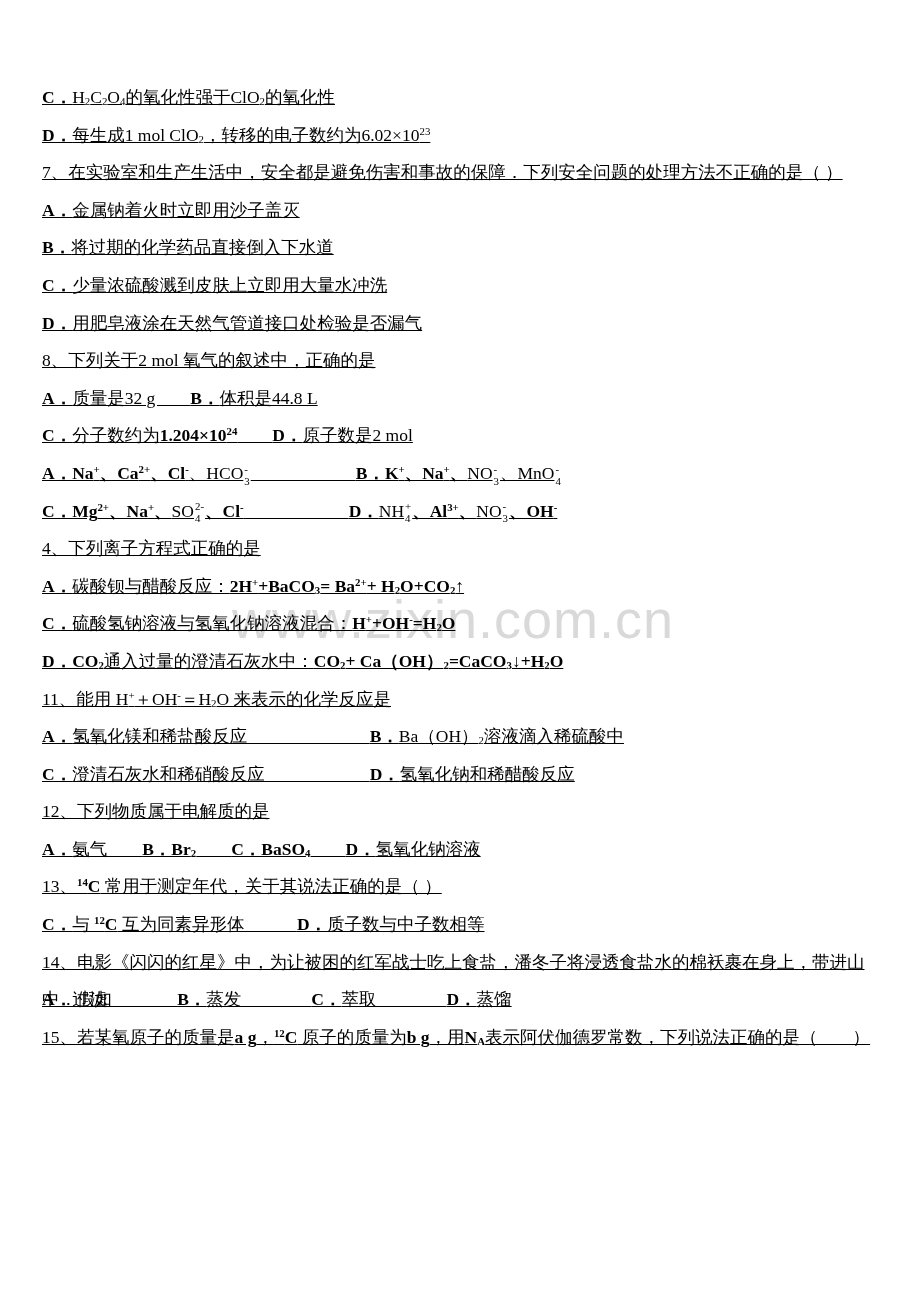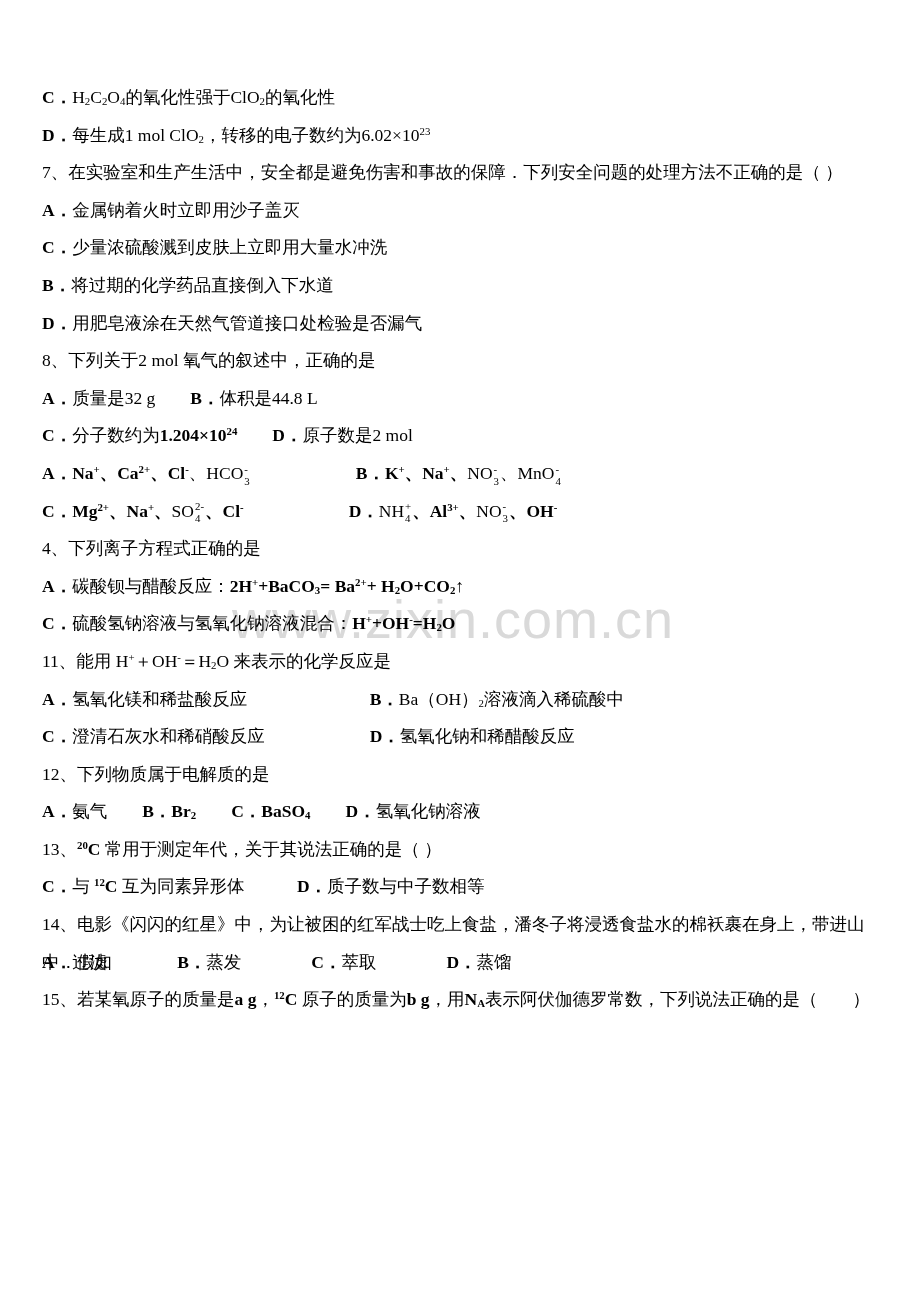--- a/index.html
+++ b/index.html
@@ -16,20 +16,21 @@
   .watermark{
     position:absolute;left:232px;top:588px;
     font-family:"Liberation Sans","DejaVu Sans",sans-serif;
     font-size:54px;letter-spacing:1px;color:#d9d9d9;
     z-index:0;user-select:none;white-space:nowrap;
   }
   .lines{position:relative;z-index:1;}
   .line{
     height:37.6px;line-height:37.6px;
     white-space:pre-wrap;
+    text-decoration:underline;
   }
   .line b{font-weight:bold;}
   sup,sub{font-size:0.62em;line-height:0;}
   sup{vertical-align:0.55em;}
   sub{vertical-align:-0.22em;}
   .stk{
     display:inline-block;vertical-align:-0.52em;
     font-size:0.62em;line-height:1.08;text-align:left;
     margin:0 1px;
   }
@@ -38,35 +39,36 @@
 </head>
 <body>
 
 <div class="doc">
   <div class="watermark" style="color: rgb(217, 217, 217);">www.zixin.com.cn</div>
   <div class="lines">
       <div class="line"><b>C．</b>H<sub>2</sub>C<sub>2</sub>O<sub>4</sub>的氧化性强于ClO<sub>2</sub>的氧化性</div>
       <div class="line"><b>D．</b>每生成1 mol ClO<sub>2</sub>，转移的电子数约为6.02×10<sup>23</sup></div>
       <div class="line">7、在实验室和生产生活中，安全都是避免伤害和事故的保障．下列安全问题的处理方法不正确的是（ ）</div>
       <div class="line"><b>A．</b>金属钠着火时立即用沙子盖灭</div>
+      <div class="line"><b>B．</b>将过期的化学药品直接倒入下水道</div>
       <div class="line"><b>C．</b>少量浓硫酸溅到皮肤上立即用大量水冲洗</div>
-      <div class="line"><b>B．</b>将过期的化学药品直接倒入下水道</div>
       <div class="line"><b>D．</b>用肥皂液涂在天然气管道接口处检验是否漏气</div>
       <div class="line">8、下列关于2 mol 氧气的叙述中，正确的是</div>
       <div class="line"><b>A．</b>质量是32 g  <b>B．</b>体积是44.8 L</div>
       <div class="line"><b>C．</b>分子数约为<b>1.204×10<sup>24</sup></b>  <b>D．</b>原子数是2 mol</div>
       <div class="line"><b>A．Na<sup>+</sup>、Ca<sup>2+</sup>、Cl<sup>-</sup></b>、HCO<span class="stk"><span>-</span><span>3</span></span>      <b>B．K<sup>+</sup>、Na<sup>+</sup>、</b>NO<span class="stk"><span>-</span><span>3</span></span>、MnO<span class="stk"><span>-</span><span>4</span></span></div>
       <div class="line"><b>C．Mg<sup>2+</sup>、Na<sup>+</sup>、</b>SO<span class="stk"><span>2-</span><span>4</span></span><b>、Cl<sup>-</sup></b>      <b>D．</b>NH<span class="stk"><span>+</span><span>4</span></span><b>、Al<sup>3+</sup>、</b>NO<span class="stk"><span>-</span><span>3</span></span><b>、OH<sup>-</sup></b></div>
       <div class="line">4、下列离子方程式正确的是</div>
       <div class="line"><b>A．</b>碳酸钡与醋酸反应：<b>2H<sup>+</sup>+BaCO<sub>3</sub>= Ba<sup>2+</sup>+ H<sub>2</sub>O+CO<sub>2</sub>↑</b></div>
       <div class="line"><b>C．</b>硫酸氢钠溶液与氢氧化钠溶液混合：<b>H<sup>+</sup>+OH<sup>-</sup>=H<sub>2</sub>O</b></div>
+      <div class="line"><b>D．CO<sub>2</sub></b>通入过量的澄清石灰水中：<b>CO<sub>2</sub>+ Ca（OH）<sub>2</sub>=CaCO<sub>3</sub>↓+H<sub>2</sub>O</b></div>
       <div class="line">11、能用 H<sup>+</sup>＋OH<sup>-</sup>＝H<sub>2</sub>O 来表示的化学反应是</div>
       <div class="line"><b>A．</b>氢氧化镁和稀盐酸反应       <b>B．</b>Ba（OH）<sub>2</sub>溶液滴入稀硫酸中</div>
       <div class="line"><b>C．</b>澄清石灰水和稀硝酸反应      <b>D．</b>氢氧化钠和稀醋酸反应</div>
       <div class="line">12、下列物质属于电解质的是</div>
       <div class="line"><b>A．</b>氨气  <b>B．Br<sub>2</sub></b>  <b>C．BaSO<sub>4</sub></b>  <b>D．</b>氢氧化钠溶液</div>
-      <div class="line">13、<b><sup>20</sup>C</b> 常用于测定年代，关于其说法正确的是（ ）</div>
+      <div class="line">13、<b><sup>14</sup>C</b> 常用于测定年代，关于其说法正确的是（ ）</div>
       <div class="line"><b>C．</b>与 <b><sup>12</sup>C</b> 互为同素异形体   <b>D．</b>质子数与中子数相等</div>
       <div class="line">14、电影《闪闪的红星》中，为让被困的红军战士吃上食盐，潘冬子将浸透食盐水的棉袄裹在身上，带进山中．假如</div>
       <div class="line"><b>A．</b>过滤    <b>B．</b>蒸发    <b>C．</b>萃取    <b>D．</b>蒸馏</div>
       <div class="line">15、若某氧原子的质量是<b>a g</b>，<b><sup>12</sup>C</b> 原子的质量为<b>b g</b>，用<b>N<sub>A</sub></b>表示阿伏伽德罗常数，下列说法正确的是（  ）</div>
     </div>
 </div>
 
 </body></html>

